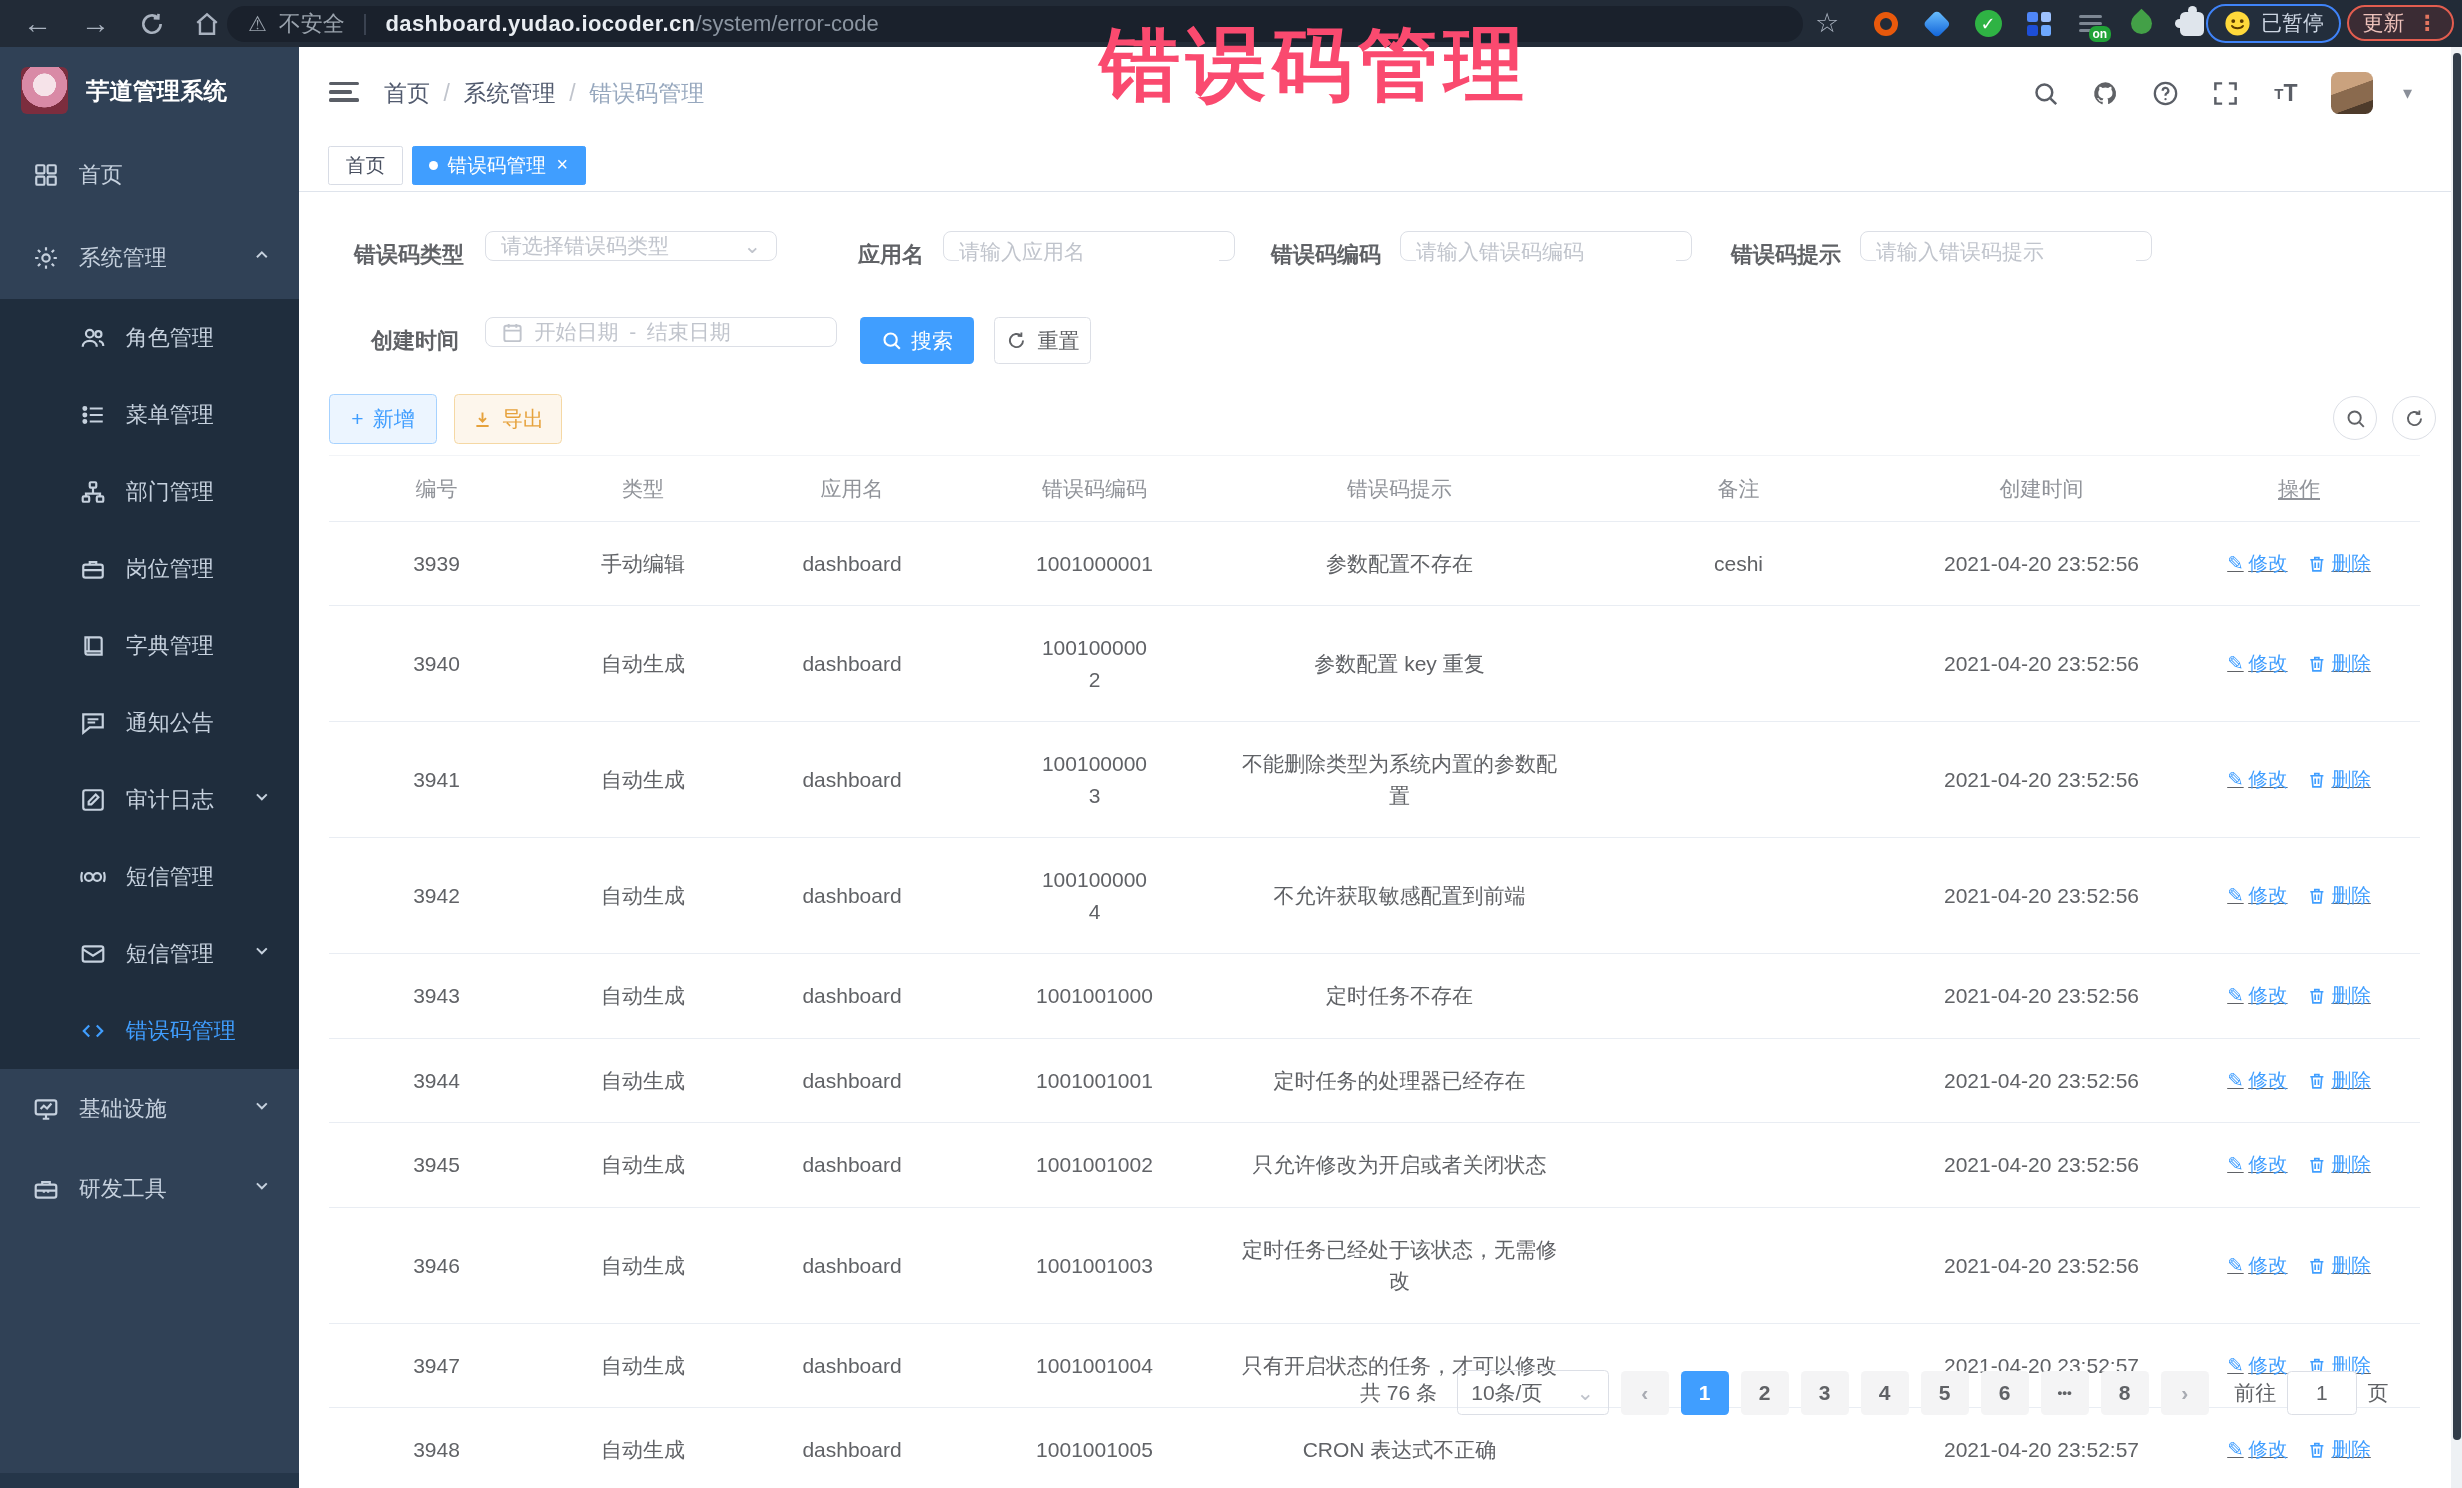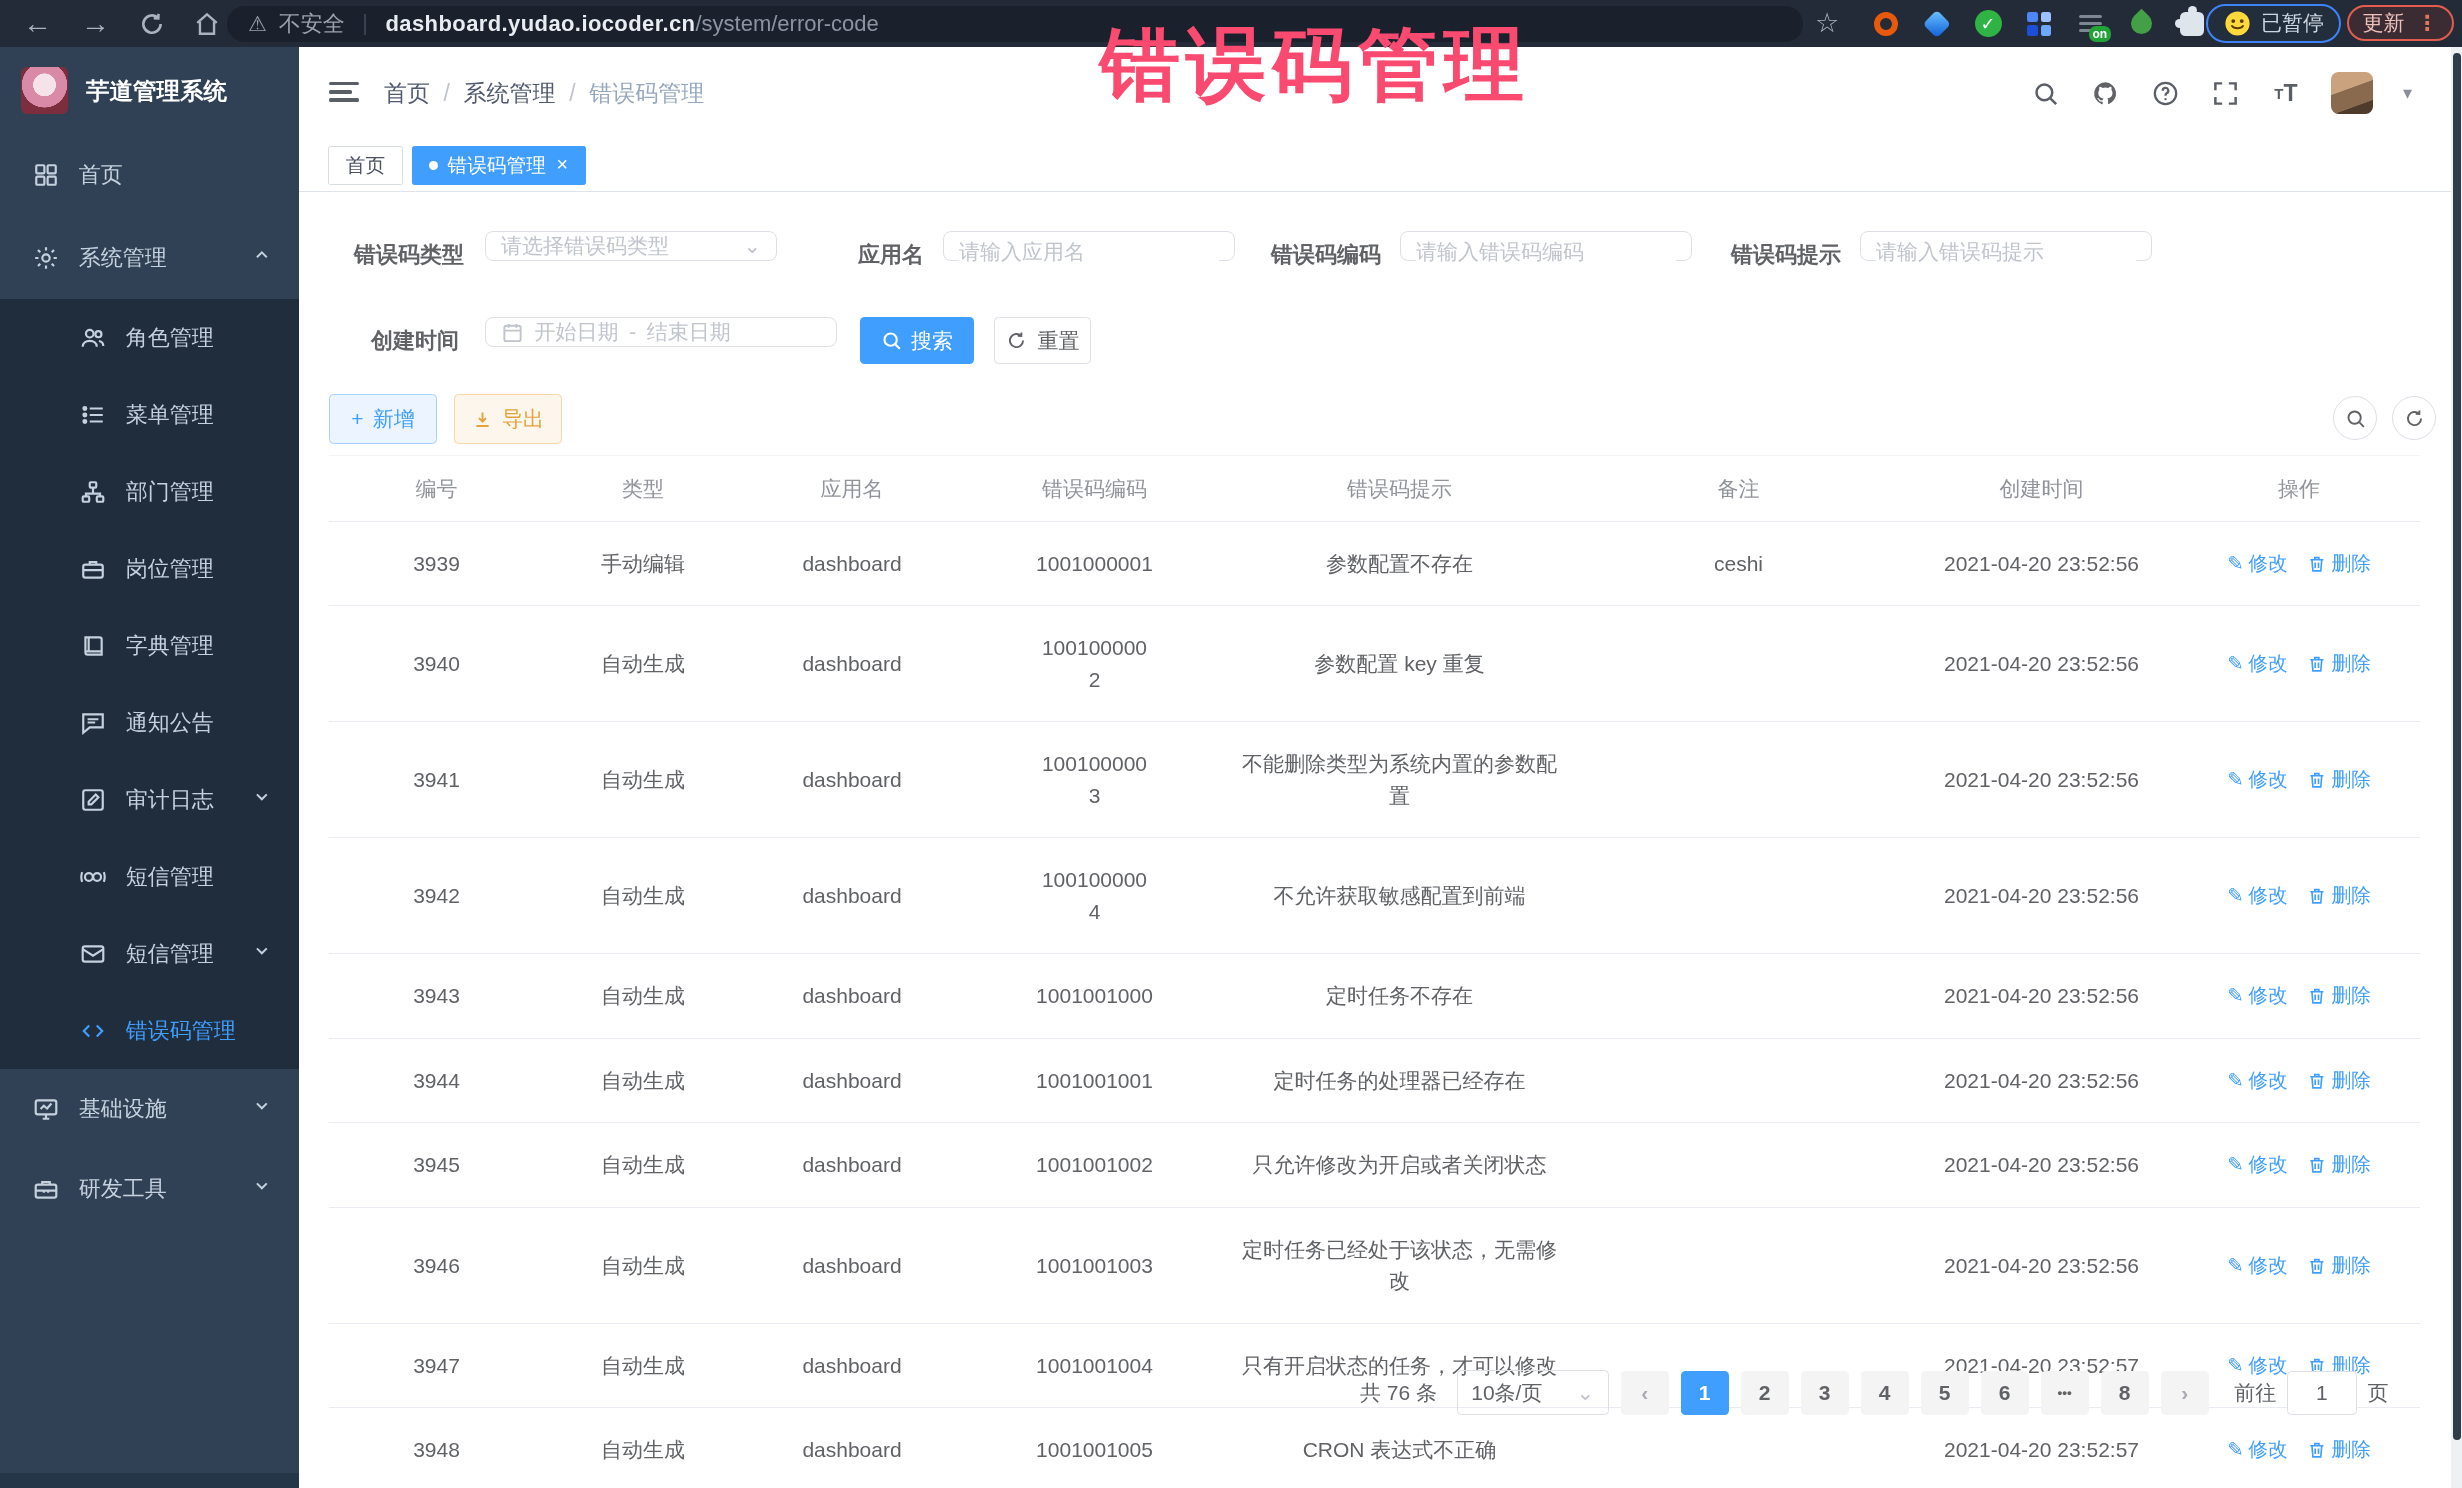--- a/index.html
+++ b/index.html
@@ -99,21 +99,21 @@
   .circle-btn { position:absolute; width:44px; height:44px; border-radius:50%; border:1.5px solid #dcdfe6; background:#fff; color:#606266; display:flex; align-items:center; justify-content:center; cursor:pointer; }
   .circle-btn svg { width:21px; height:21px; }
 
   
   .table { position:absolute; left:30px; top:408px; width:2091px; font-size:21px; color:#606266; }
   .tr { display:flex; align-items:center; border-bottom:1.5px solid #e9edf3; }
   .thead { color:#909399; font-weight:500; border-top:1.5px solid #f2f4f7; }
   .thead .td { padding:16.7px 7.6px; }
   .td { text-align:center; padding:26px 7.6px; line-height:1.5; }
   .c-id{width:215px;} .c-type{width:198px;} .c-app{width:220px;} .c-code{width:265px; white-space:pre-line;}
-  .c-hint{width:345px;} .c-remark{width:333px;} .c-date{width:273px;} .c-op{width:242px;}
+  .c-hint{width:345px;} .c-remark{width:333px;} .c-date{width:273px;} .c-op{width:242px;text-decoration:underline;}
   .c-op { display:flex; align-items:center; justify-content:center; gap:19.7px; padding:26px 0; }
   .op { color:#409eff; font-size:19.7px; display:flex; align-items:center; gap:4.5px; cursor:pointer; text-decoration:none; white-space:nowrap; }
   .op svg { width:19.7px; height:19.7px; }
   .op .pen { font-size:19.7px; }
 
   
   .pagination { position:absolute; left:1061px; top:1323px; display:flex; align-items:center; gap:12px; font-size:21px; color:#606266; }
   .pg-total { margin-right:7.6px; }
   .pg-size { width:152px; height:45px; border:1.5px solid #dcdfe6; border-radius:4.5px; display:flex; align-items:center; justify-content:space-between; padding:0 13.6px; cursor:pointer; color:#606266; }
   .pg-size .sel-caret { color:#c0c4cc; }

